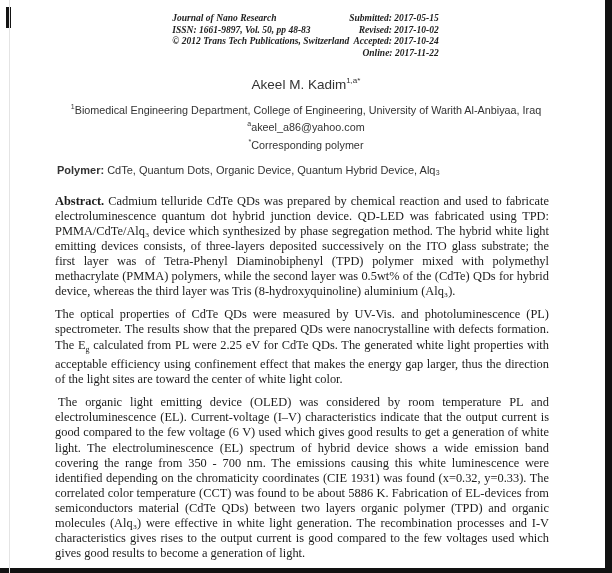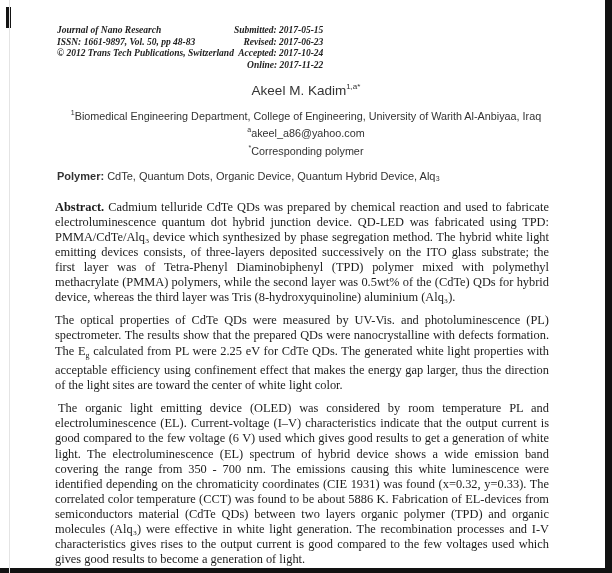--- a/index.html
+++ b/index.html
@@ -13,45 +13,44 @@
     font-family: "Liberation Serif", "DejaVu Serif", serif;
   }
   
   .edge-right  { position: absolute; top: 0; right: 0; width: 7px; height: 573px; background: #121212; }
   .edge-bottom { position: absolute; left: 0; bottom: 0; width: 612px; height: 5px; background: #121212; }
   .mark-topleft { position: absolute; left: 6px; top: 7px; width: 5px; height: 21px; background: #131313; }
   .edge-left-line { position: absolute; left: 9px; top: 0; width: 1px; height: 573px; background: #e4e4e4; }
 
   .header {
     display: flex;
-    justify-content: flex-start;
+    justify-content: center;
     padding: 13px 58px 0 57px;
     font-style: italic;
     font-weight: 600;
     font-size: 9.5px;
     line-height: 11.6px;
     color: #222;
-    margin-top: 12px;
   }
   .header-right { text-align: right; }
 
   .title {
     font-family: "Liberation Sans", "DejaVu Sans", sans-serif;
     font-weight: bold;
     font-size: 15px;
     line-height: 19px;
     text-align: center;
     margin: 25px 68px 0 68px;
     color: #333;
   }
   .author {
     font-family: "Liberation Sans", "DejaVu Sans", sans-serif;
     font-size: 13.5px;
     text-align: center;
-    margin-top: 11px;
+    margin-top: 17px;
     color: #333;
   }
   .author sup { font-size: 8px; }
 
   .affiliation, .email, .corresponding {
     font-family: "Liberation Sans", "DejaVu Sans", sans-serif;
     font-size: 10.8px;
     text-align: center;
     color: #333;
   }
@@ -91,21 +90,21 @@
   <div class="edge-left-line"></div>
 
   <div class="header">
     <div class="header-left">
       <div>Journal of Nano Research</div>
       <div>ISSN: 1661-9897, Vol. 50, pp 48-83</div>
       <div>© 2012 Trans Tech Publications, Switzerland</div>
     </div>
     <div class="header-right">
       <div>Submitted: 2017-05-15</div>
-      <div>Revised: 2017-06-23</div>
+      <div>Revised: 2017-10-02</div>
       <div>Accepted: 2017-10-24</div>
       <div>Online: 2017-11-22</div>
     </div>
   </div>
 
 
   <div class="author"><span>Akeel M. Kadim</span><sup>1,a*</sup></div>
 
   <div class="affiliation"><sup>1</sup><span>Biomedical Engineering Department, College of Engineering, University of Warith Al-Anbiyaa, Iraq</span></div>
 

